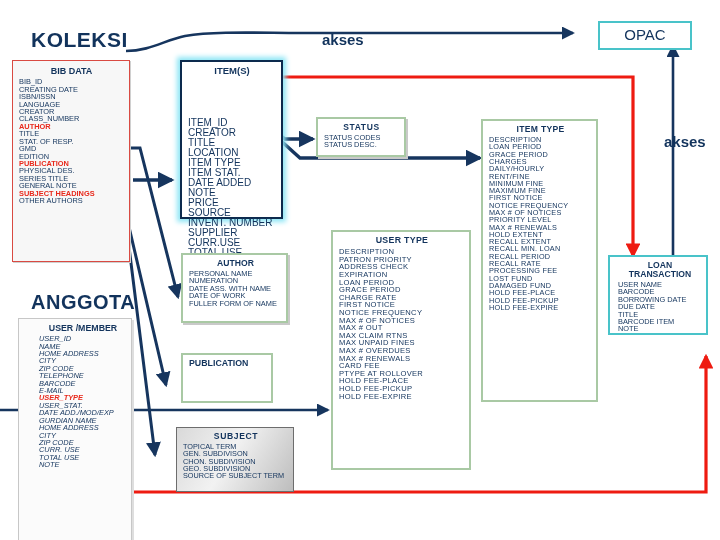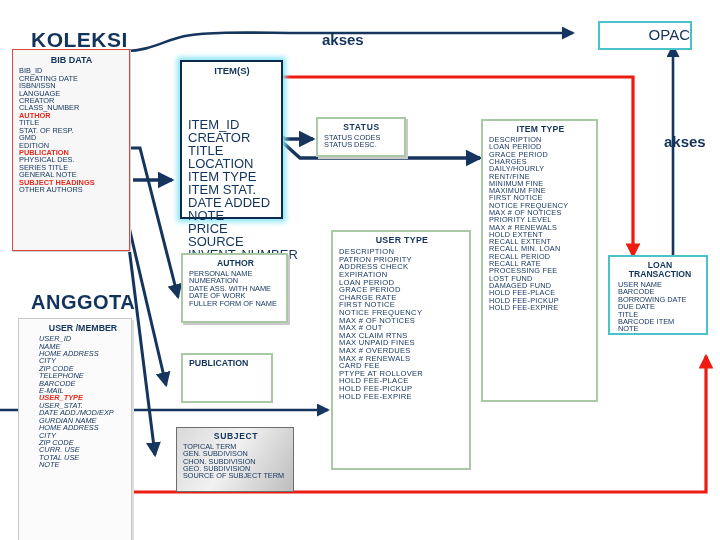--- a/index.html
+++ b/index.html
@@ -67,24 +67,24 @@
 
   <div class="section-title" style="left:31px;top:291px;font-size:20px;">ANGGOTA</div>
 
   <div class="section-title" style="left:31px;top:28px;font-size:21px;">KOLEKSI</div>
 
   <div class="flow-label" style="left:322px;top:31px;font-size:15px;">akses</div>
 
   <div class="flow-label" style="left:664px;top:133px;font-size:15px;">akses</div>
 
   <div class="box-opac" style="position:absolute;left:598px;top:21px;width:90px;height:25px;">
-    <div style="text-align:right;font-size:15px;line-height:23px;color:#12335c;">OPAC</div>
-  </div>
-
-  <div class="ent box-red" style="left:12px;top:49px;width:118px;height:202px;padding:6px 5px 0 6px;">
+    <div style="text-align:center;font-size:15px;line-height:23px;color:#12335c;">OPAC</div>
+  </div>
+
+  <div class="ent box-red" style="left:12px;top:60px;width:118px;height:202px;padding:6px 5px 0 6px;">
     <span class="ttl" style="font-size:9px;margin-bottom:2px;">BIB DATA</span>
     <ul style="font-size:7.4px;">
       <li>BIB_ID</li>
       <li>CREATING DATE</li>
       <li>ISBN/ISSN</li>
       <li>LANGUAGE</li>
       <li>CREATOR</li>
       <li>CLASS_NUMBER</li>
       <li class="hl">AUTHOR</li>
       <li>TITLE</li>
@@ -95,21 +95,21 @@
       <li>PHYSICAL DES.</li>
       <li>SERIES TITLE</li>
       <li>GENERAL NOTE</li>
       <li class="hl">SUBJECT HEADINGS</li>
       <li>OTHER  AUTHORS</li>
     </ul>
   </div>
 
   <div class="ent box-cyan" style="left:180px;top:60px;width:103px;height:159px;padding:4px 5px 0 6px;">
     <span class="ttl" style="font-size:9.5px;margin-bottom:2px;">ITEM(S)</span>
-    <ul style="font-size:13px;line-height:1.08;margin-top:42px;">
+    <ul style="font-size:10px;line-height:1.08;margin-top:42px;">
       <li>ITEM_ID</li>
       <li>CREATOR</li>
       <li>TITLE</li>
       <li>LOCATION</li>
       <li>ITEM TYPE</li>
       <li>ITEM STAT.</li>
       <li>DATE ADDED</li>
       <li>NOTE</li>
       <li>PRICE</li>
       <li>SOURCE</li>

